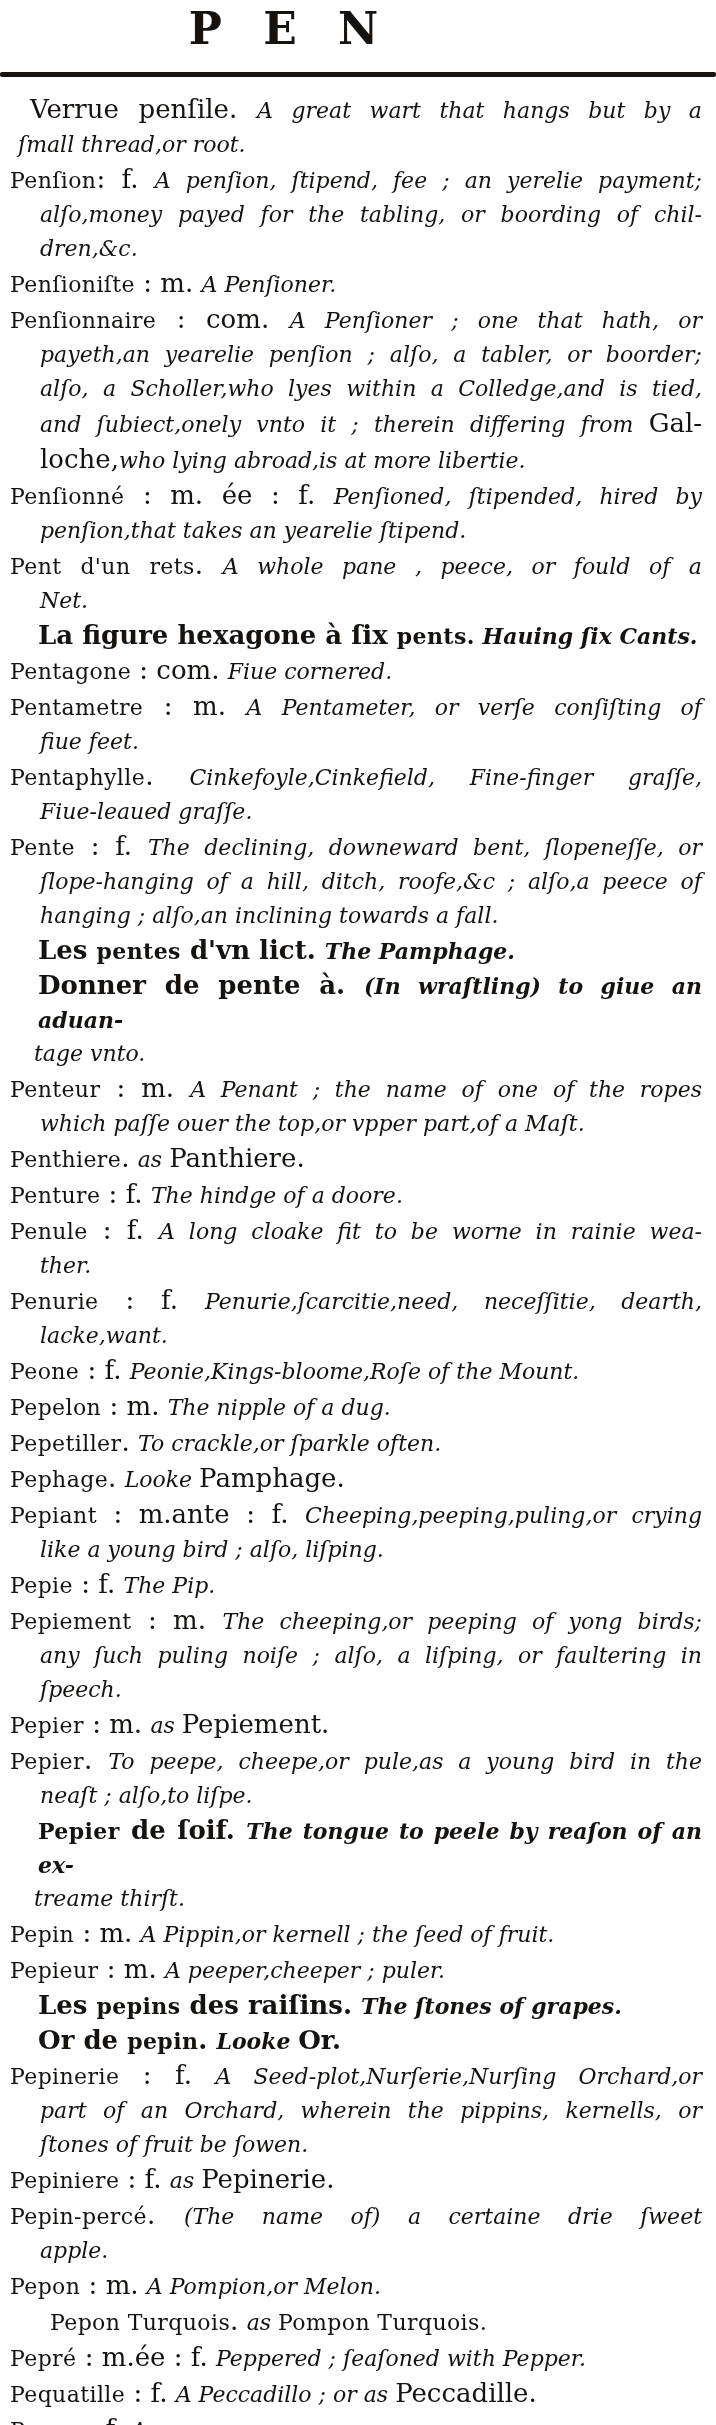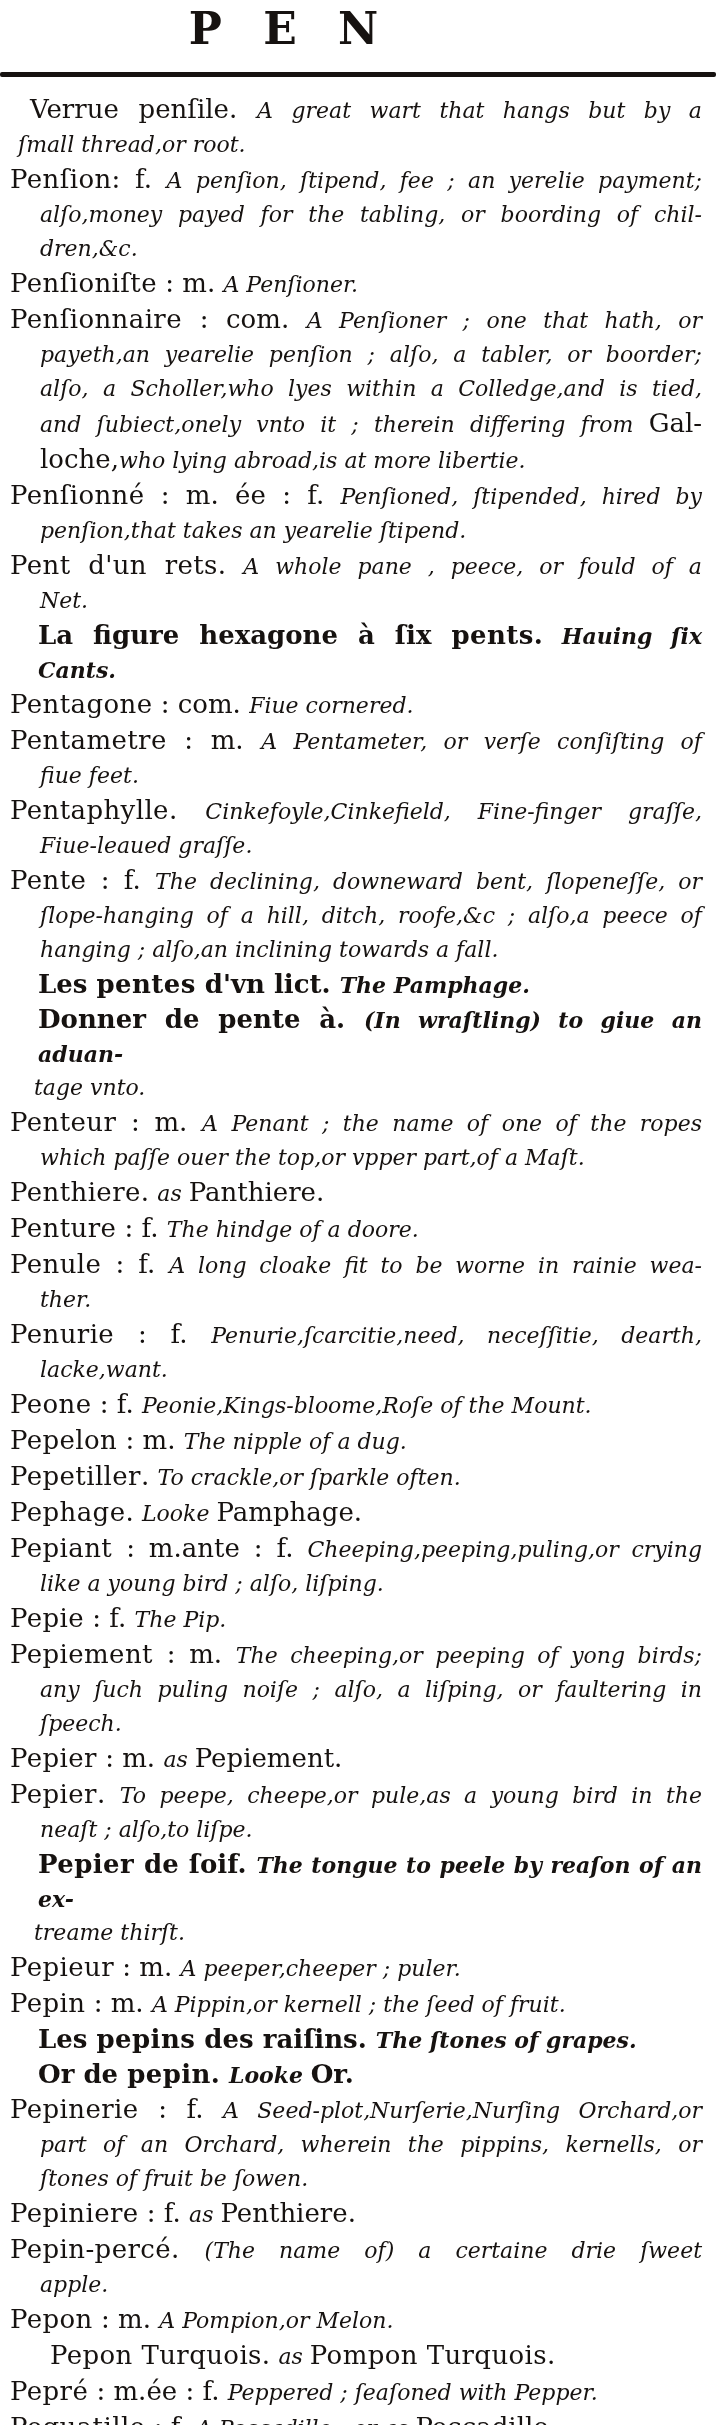--- a/index.html
+++ b/index.html
@@ -47,21 +47,21 @@
   .main .line        { padding-left: 40px; }
   .main .line.first  { padding-left: 10px; }
   .sub .line         { padding-left: 34px; }
   .sub .line.first   { padding-left: 38px; font-weight: bold; }
   .sub2 .line        { padding-left: 40px; }
   .sub2 .line.first  { padding-left: 50px; }
   .cont .line        { padding-left: 18px; }
   .cont .line.first  { padding-left: 30px; }
   
   .seg-h {
-    font-size: 26px;
+    font-size: 22px;
     letter-spacing: 0.4px;
   }
   .seg-r {
     font-size: 26px;
   }
   .seg-i {
     font-style: italic;
     font-size: 22px;
   }
 </style>
@@ -172,38 +172,38 @@
       </div>
       <div class="entry main">
         <div class="line first"><span class="seg-h">Pepier</span><span class="seg-r">. </span><span class="seg-i">To peepe, cheepe,or pule,as a young  bird  in  the</span></div>
         <div class="line last"><span class="seg-i">neaſt ; alſo,to liſpe.</span></div>
       </div>
       <div class="entry sub">
         <div class="line first"><span class="seg-h">Pepier</span><span class="seg-r"> de ſoif. </span><span class="seg-i">The tongue to peele by reaſon of an ex-</span></div>
         <div class="line last"><span class="seg-i">treame thirſt.</span></div>
       </div>
       <div class="entry main">
+        <div class="line first last"><span class="seg-h">Pepin</span><span class="seg-r"> : m. </span><span class="seg-i">A Pippin,or kernell ; the ſeed of fruit.</span></div>
+      </div>
+      <div class="entry main">
         <div class="line first last"><span class="seg-h">Pepieur</span><span class="seg-r"> : m. </span><span class="seg-i">A peeper,cheeper ; puler.</span></div>
-      </div>
-      <div class="entry main">
-        <div class="line first last"><span class="seg-h">Pepin</span><span class="seg-r"> : m. </span><span class="seg-i">A Pippin,or kernell ; the ſeed of fruit.</span></div>
       </div>
       <div class="entry sub">
         <div class="line first last"><span class="seg-r">Les </span><span class="seg-h">pepins</span><span class="seg-r"> des raiſins. </span><span class="seg-i">The ſtones of grapes.</span></div>
       </div>
       <div class="entry sub">
         <div class="line first last"><span class="seg-r">Or  de </span><span class="seg-h">pepin</span><span class="seg-r">. </span><span class="seg-i">Looke </span><span class="seg-r">Or.</span></div>
       </div>
       <div class="entry main">
         <div class="line first"><span class="seg-h">Pepinerie</span><span class="seg-r"> : f. </span><span class="seg-i">A Seed-plot,Nurſerie,Nurſing Orchard,or</span></div>
         <div class="line"><span class="seg-i">part of an Orchard, wherein  the  pippins,  kernells,  or</span></div>
         <div class="line last"><span class="seg-i">ſtones of fruit be ſowen.</span></div>
       </div>
       <div class="entry main">
-        <div class="line first last"><span class="seg-h">Pepiniere</span><span class="seg-r"> : f. </span><span class="seg-i">as </span><span class="seg-r">Penthiere.</span></div>
+        <div class="line first last"><span class="seg-h">Pepiniere</span><span class="seg-r"> : f. </span><span class="seg-i">as </span><span class="seg-r">Pepinerie.</span></div>
       </div>
       <div class="entry main">
         <div class="line first"><span class="seg-h">Pepin-percé</span><span class="seg-r">. </span><span class="seg-i">(The  name  of)  a  certaine  drie  ſweet</span></div>
         <div class="line last"><span class="seg-i">apple.</span></div>
       </div>
       <div class="entry main">
         <div class="line first last"><span class="seg-h">Pepon</span><span class="seg-r"> : m. </span><span class="seg-i">A Pompion,or Melon.</span></div>
       </div>
       <div class="entry sub2">
         <div class="line first last"><span class="seg-h">Pepon Turquois</span><span class="seg-r">. </span><span class="seg-i">as </span><span class="seg-h">Pompon Turquois.</span></div>

